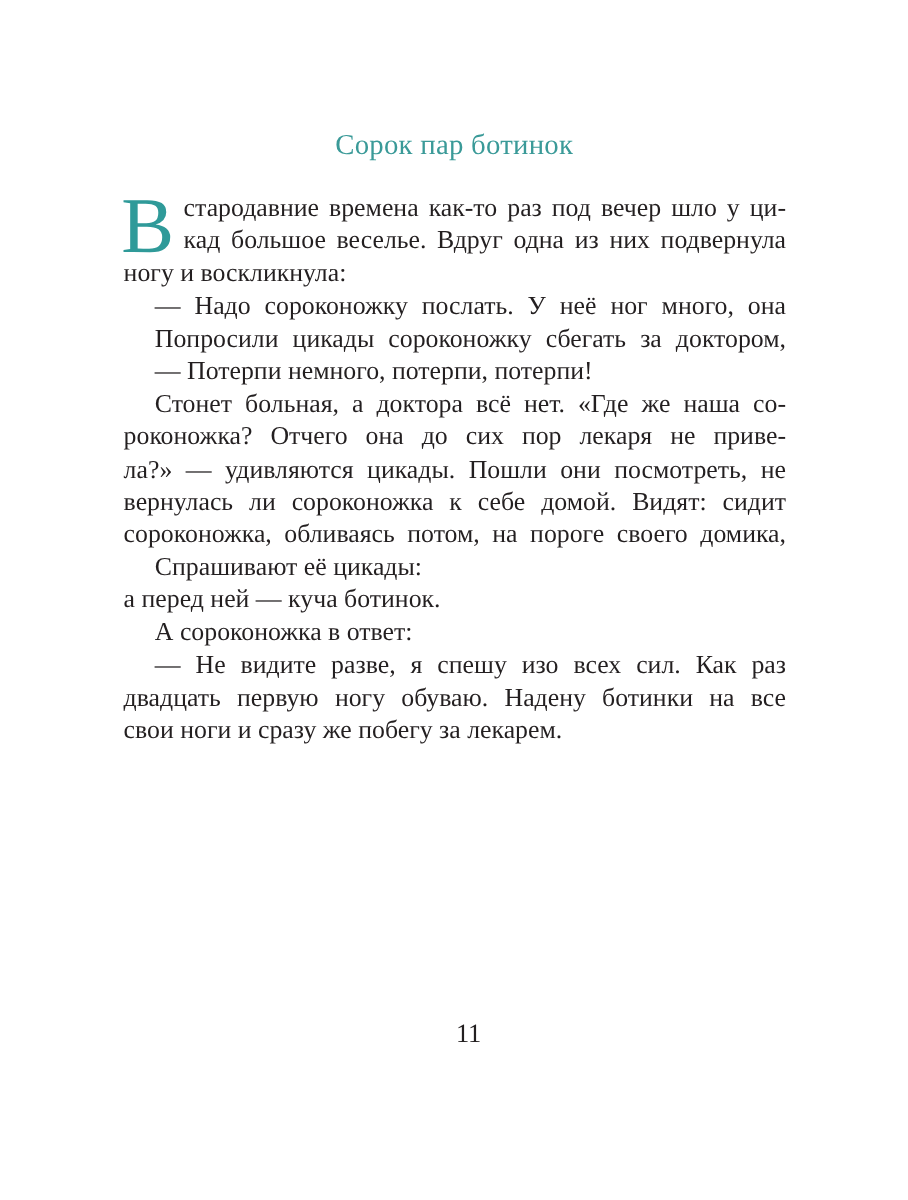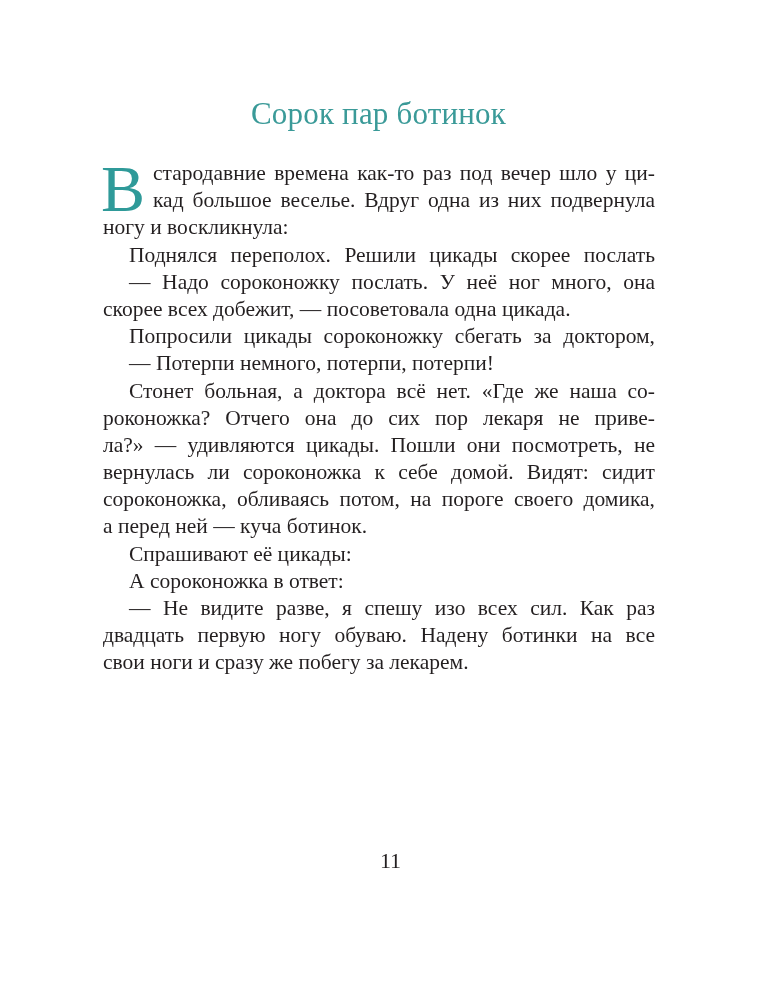--- a/index.html
+++ b/index.html
@@ -1,22 +1,22 @@
 <!DOCTYPE html>
 <html><head>
 <meta charset="utf-8">
 <style>
   html, body { margin: 0; padding: 0; background: #ffffff; }
   body { width: 757px; height: 1000px; position: relative; overflow: hidden; }
   .page { position: absolute; left: 0; top: 0; width: 757px; height: 1000px; background: #fff; }
   .title {
-    position: absolute; left: 0; width: 757px; top: 96px;
+    position: absolute; left: 0; width: 757px; top: 108px;
     text-align: center;
     font-family: "Liberation Serif", "DejaVu Serif", serif;
-    font-size: 31px; color: #3a9a98; letter-spacing: 0.2px;
+    font-size: 24px; color: #3a9a98; letter-spacing: 0.2px;
   }
   .body-text {
     position: absolute; left: 103px; top: 160px; width: 552px;
     font-family: "Liberation Serif", "DejaVu Serif", serif;
     font-size: 21.5px; line-height: 27.2px; color: #231f20;
     text-align: justify;
   }
   .line { display: block; white-space: nowrap; height: 27.2px; }
   .line.just { text-align: justify; text-align-last: justify; white-space: normal; font-family: Liberation Serif, serif; }
   .indent { padding-left: 26px; }
@@ -40,32 +40,30 @@
 <div class="page">
   <div class="title">Сорок пар ботинок</div>
 
   <div class="body-text">
     <div class="dropcap-wrap">
       <span class="dropcap">В</span>
       <span class="line just after-cap">стародавние времена как-то раз под вечер шло у ци-</span>
       <span class="line just after-cap">кад большое веселье. Вдруг одна из них подвернула</span>
       <span class="line">ногу и воскликнула:</span>
     </div>
-    <span class="line just indent">Поднялся переполох. Решили цикады скорее послать</span>
     <span class="line just indent">— Надо сороконожку послать. У неё ног много, она</span>
-    <span class="line">скорее всех добежит, — посоветовала одна цикада.</span>
     <span class="line just indent">Попросили цикады сороконожку сбегать за доктором,</span>
     <span class="line indent">— Потерпи немного, потерпи, потерпи!</span>
     <span class="line just indent">Стонет больная, а доктора всё нет. «Где же наша со-</span>
     <span class="line just">роконожка? Отчего она до сих пор лекаря не приве-</span>
     <span class="line just">ла?» — удивляются цикады. Пошли они посмотреть, не</span>
     <span class="line just">вернулась ли сороконожка к себе домой. Видят: сидит</span>
     <span class="line just">сороконожка, обливаясь потом, на пороге своего домика,</span>
+    <span class="line indent">Спрашивают её цикады:</span>
     <span class="line">а перед ней — куча ботинок.</span>
-    <span class="line indent">Спрашивают её цикады:</span>
     <span class="line indent">А сороконожка в ответ:</span>
     <span class="line just indent">— Не видите разве, я спешу изо всех сил. Как раз</span>
     <span class="line just">двадцать первую ногу обуваю. Надену ботинки на все</span>
     <span class="line">свои ноги и сразу же побегу за лекарем.</span>
   </div>
 
   <div class="page-number">11</div>
 </div>
 
 </body></html>

